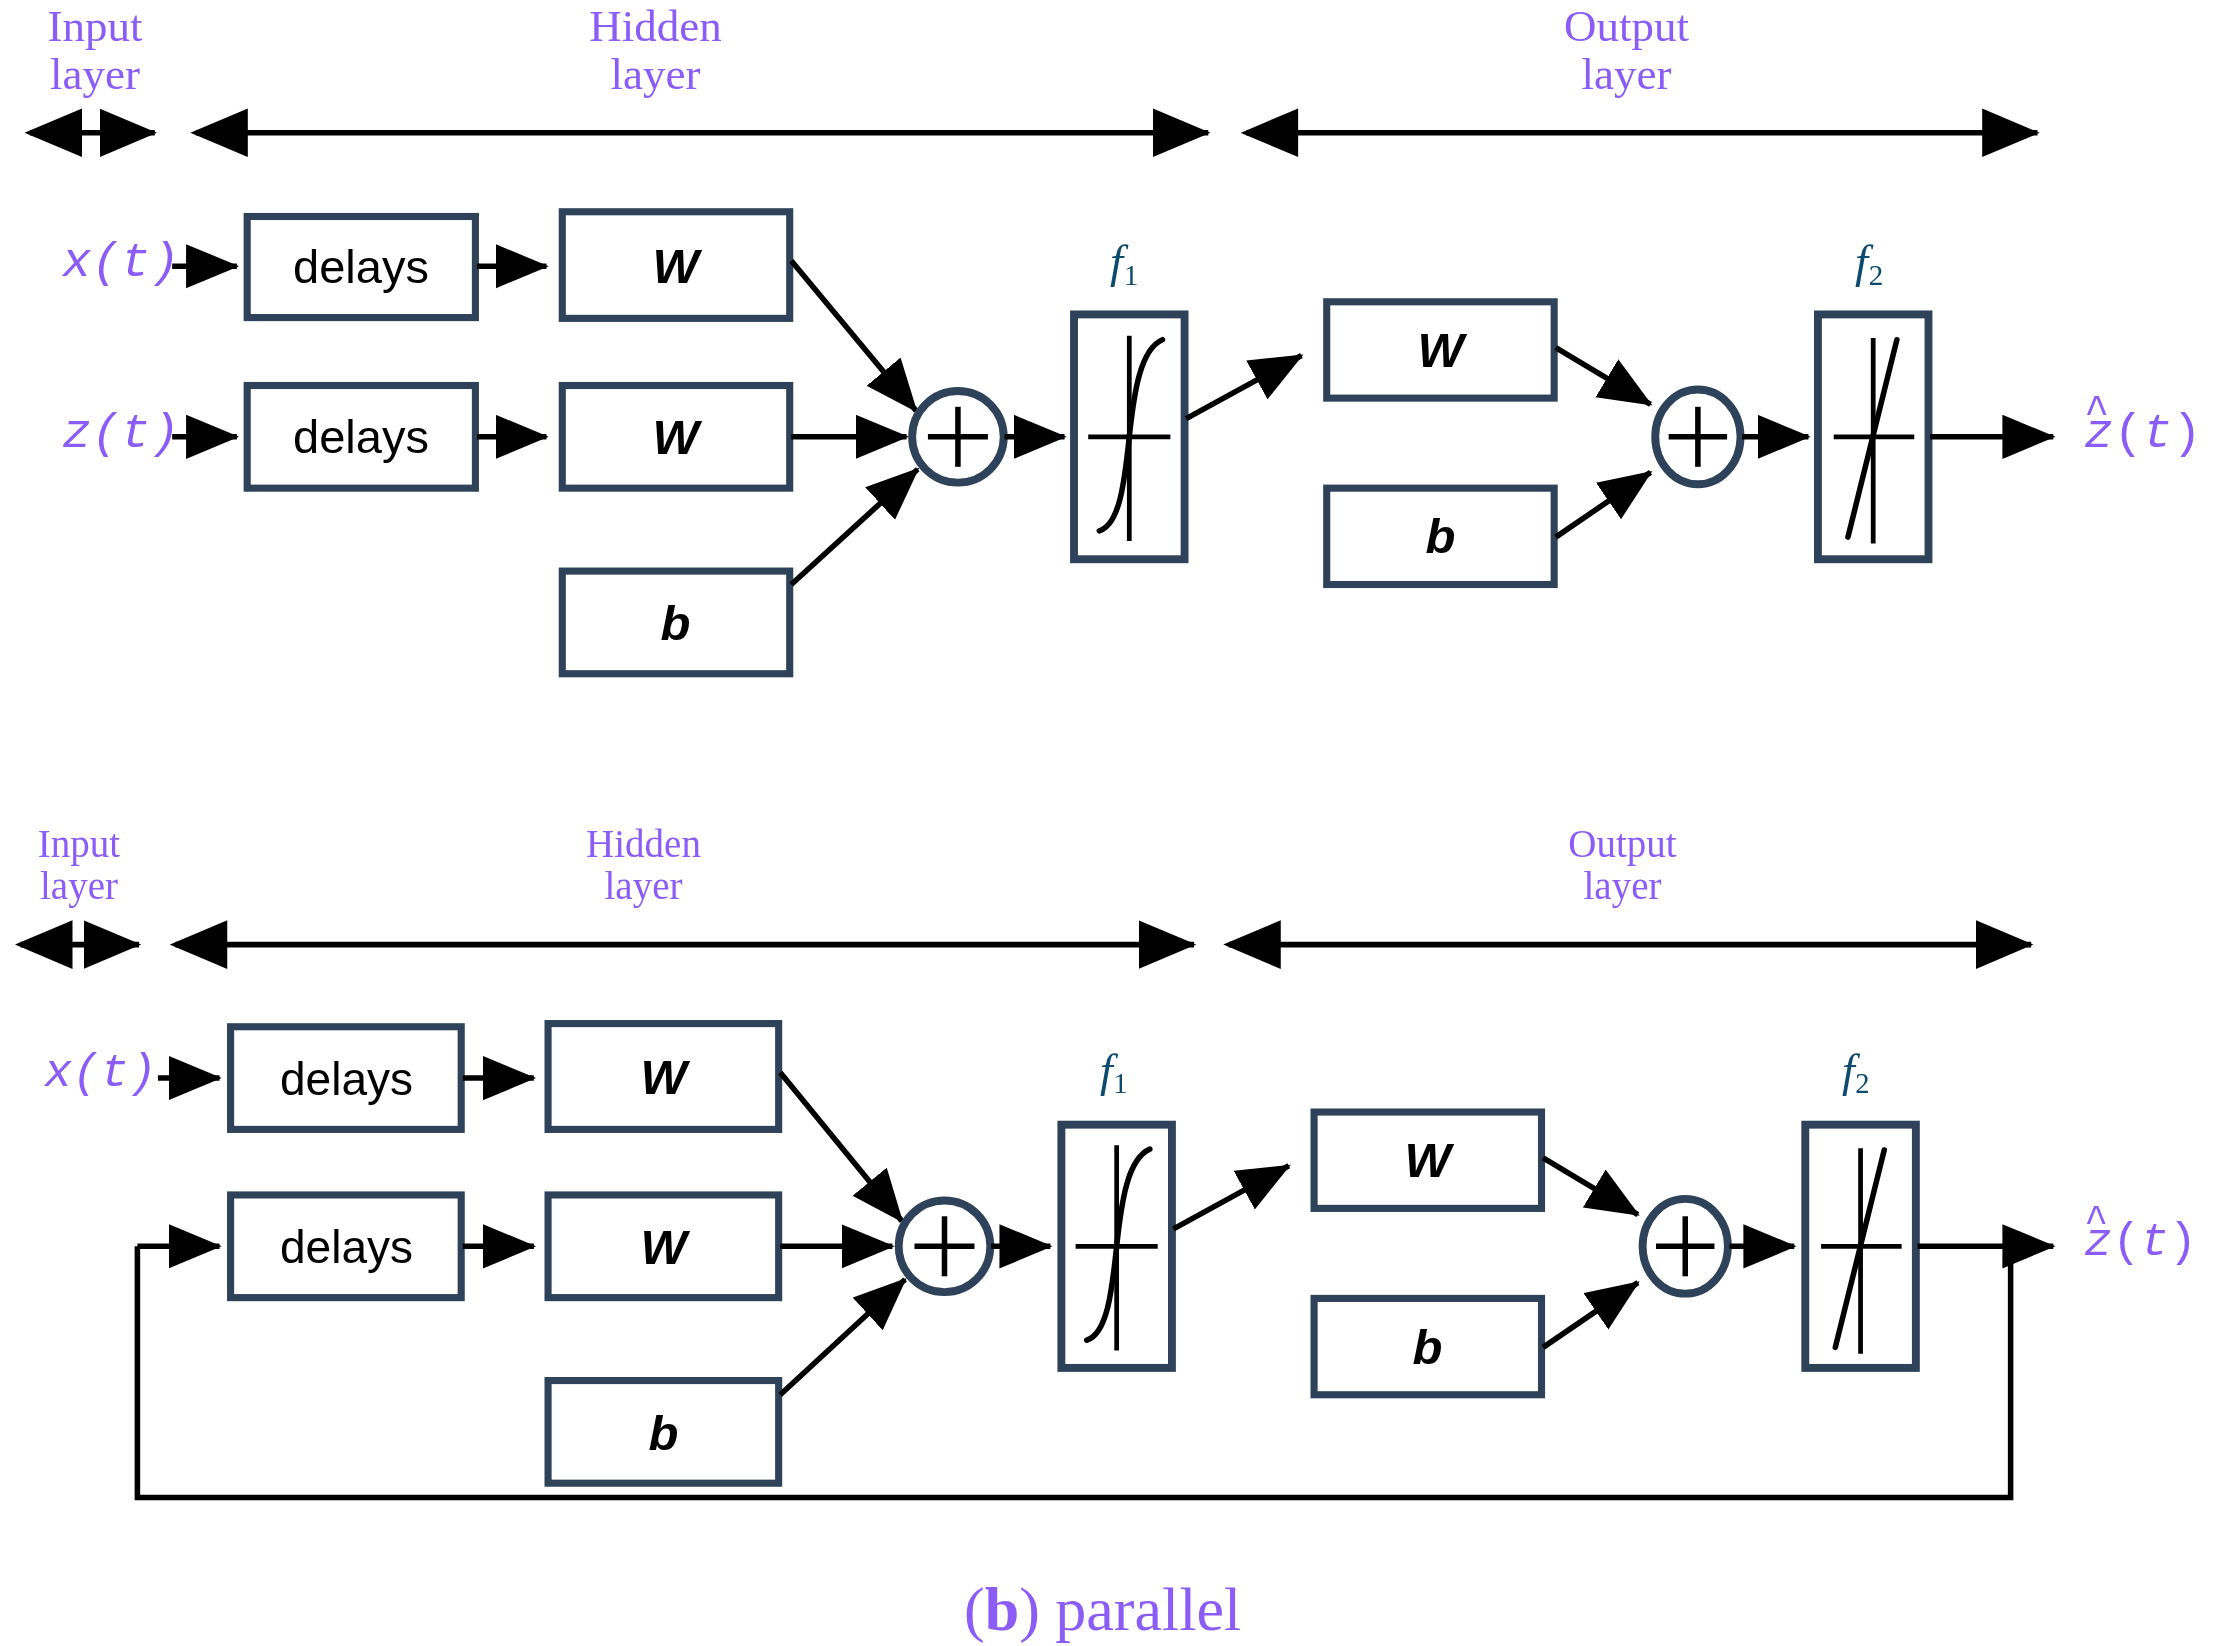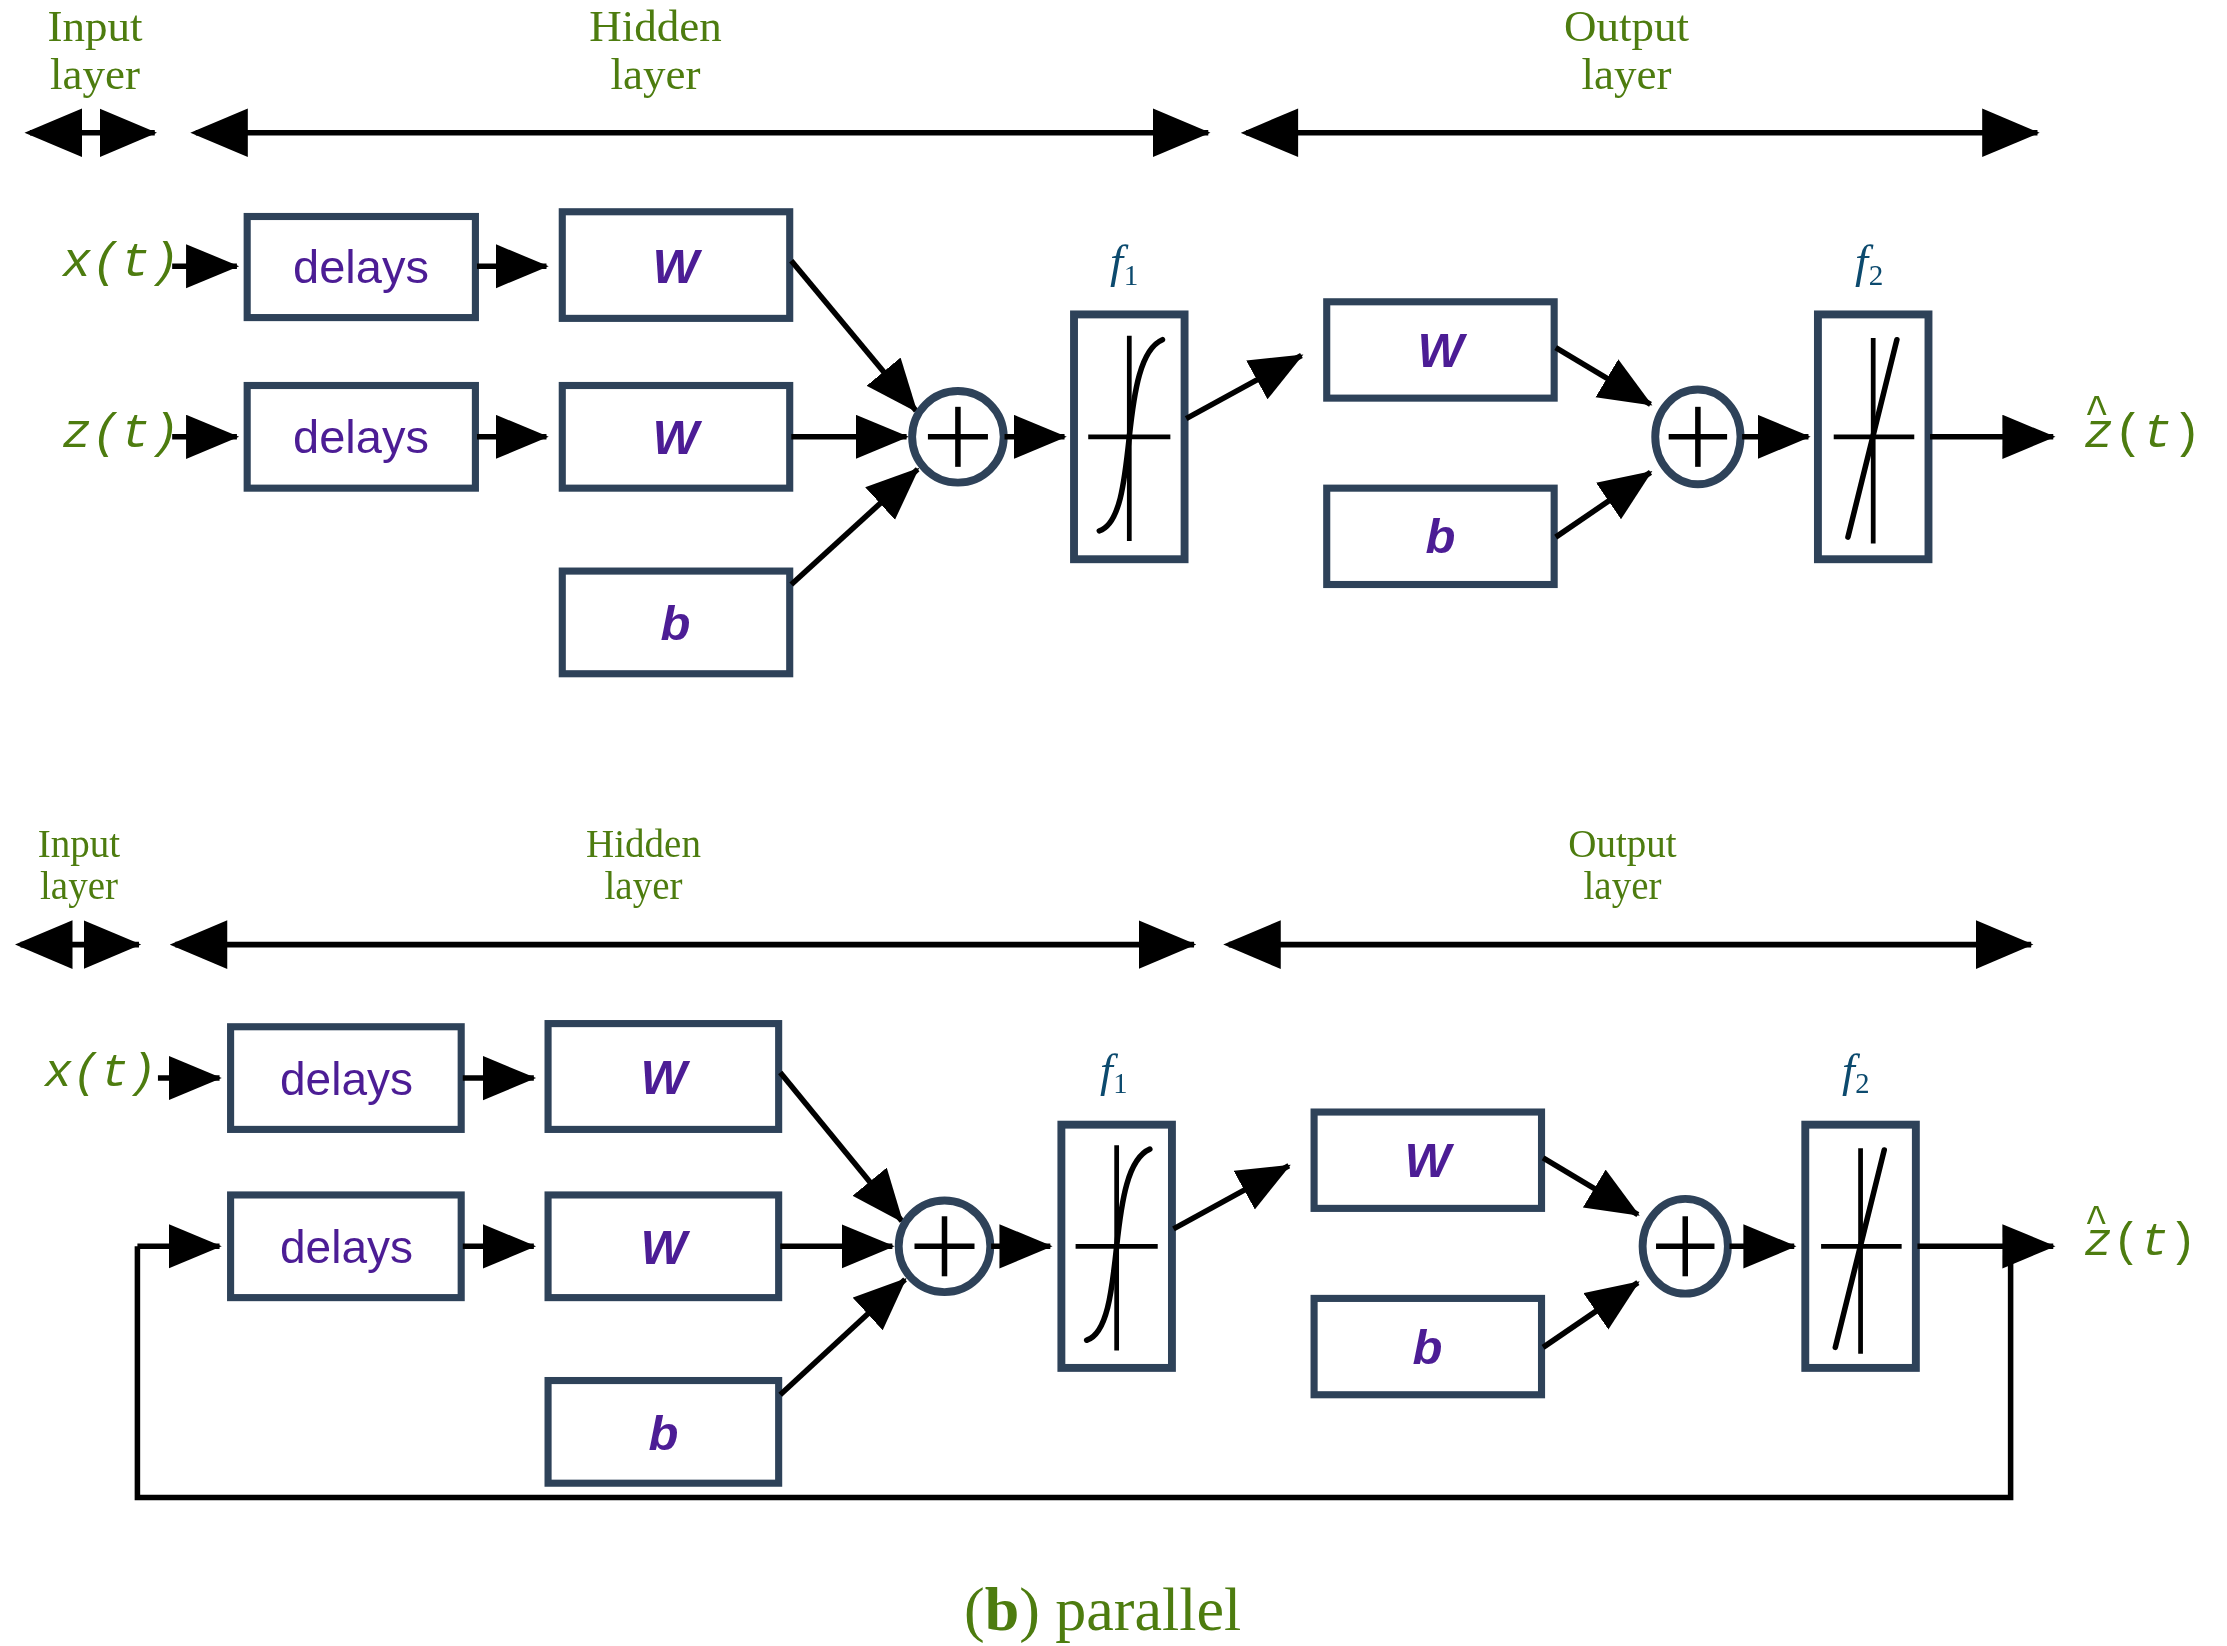--- a/index.html
+++ b/index.html
@@ -24,21 +24,21 @@
     left: 0;
     top: 0;
     width: 2227px;
     height: 1646px;
     display: block;
   }
   
   .lbl {
     position: absolute;
     white-space: nowrap;
-    color: #4d7c0f;
+    color: #8b5cf6;
     line-height: 1.08;
   }
   .layer-label {
     font-family: "Liberation Serif", "DejaVu Serif", serif;
     text-align: center;
     font-weight: 400;
   }
   .layer-label .ln { display: block; }
   .caption {
     font-family: "Liberation Serif", "DejaVu Serif", serif;
@@ -48,21 +48,21 @@
   .math {
     font-family: Liberation Mono, monospace;
     font-style: italic;
   }
   .math .paren { font-style: normal; }
   .boxlabel {
     position: absolute;
     display: flex;
     align-items: center;
     justify-content: center;
-    color: #4c1d95;
+    color: #000000;
     pointer-events: none;
   }
   .boxlabel.sans {
     font-family: "Liberation Sans", "DejaVu Sans", sans-serif;
     font-style: normal;
   }
   .boxlabel.ital {
     font-family: "Liberation Sans", "DejaVu Sans", sans-serif;
     font-style: italic;
     font-weight: 700;

